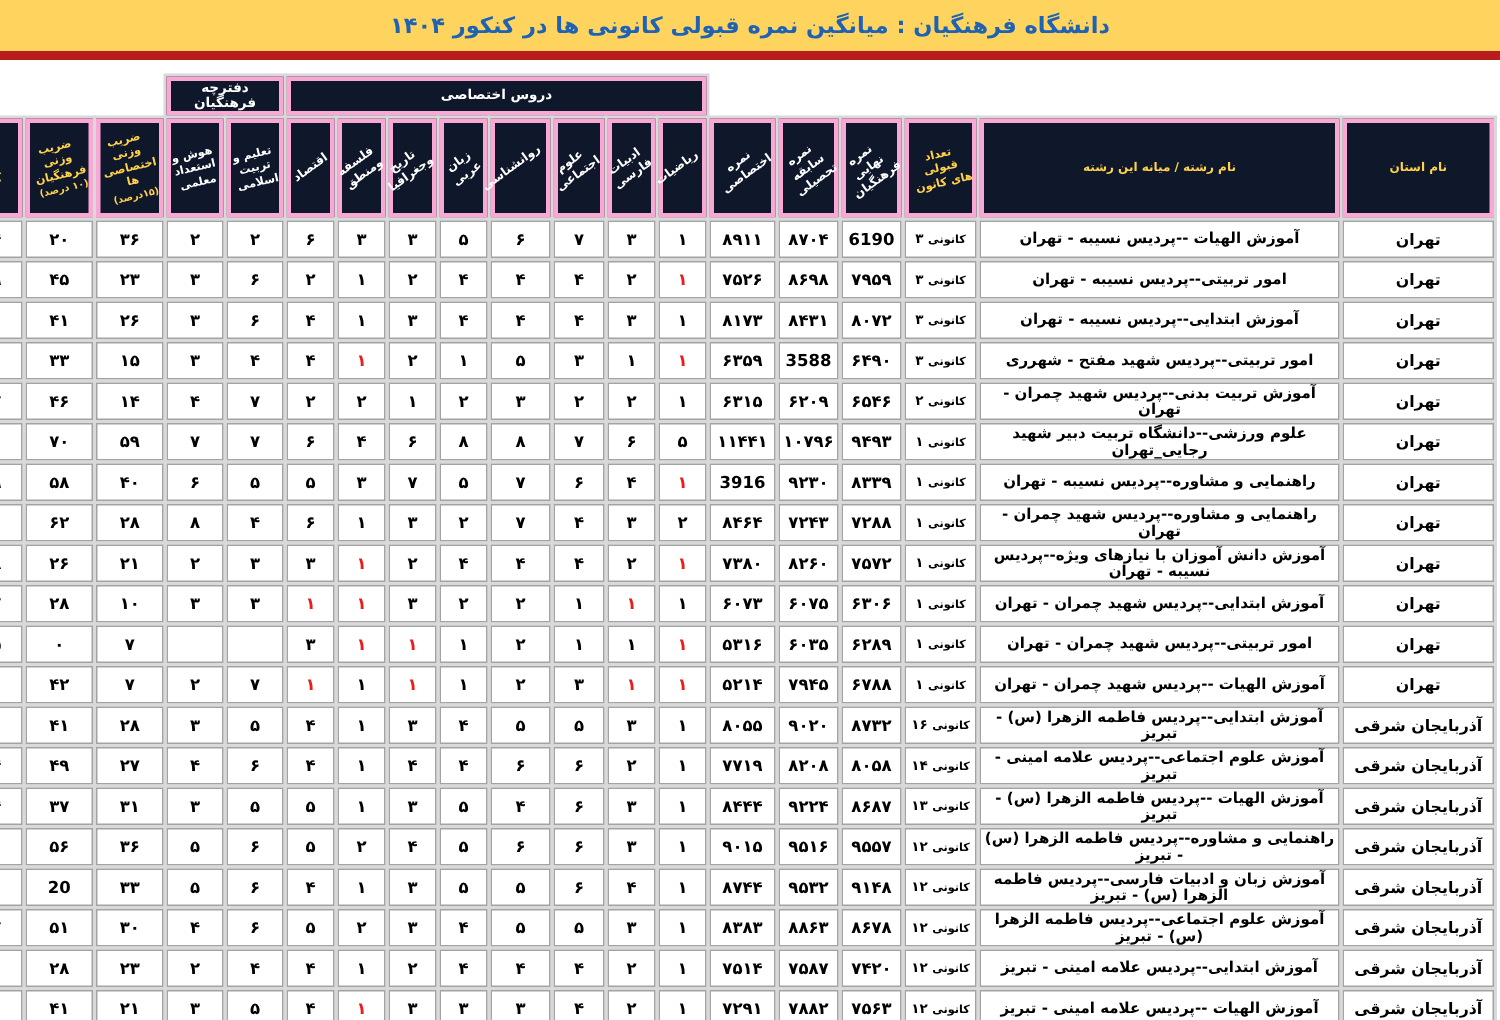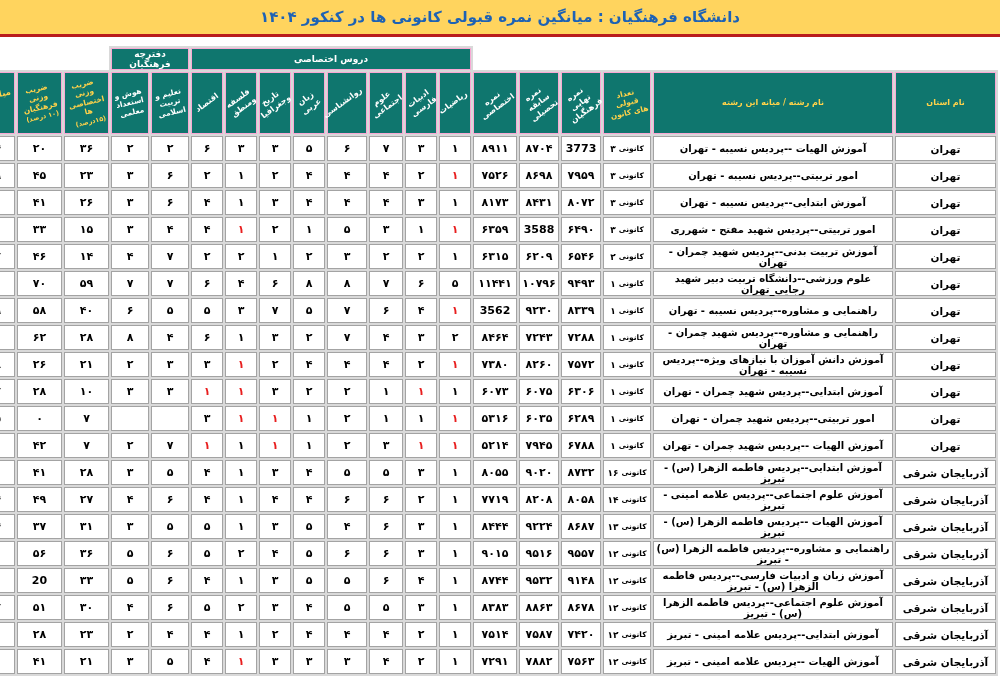--- a/index.html
+++ b/index.html
@@ -1,23 +1,23 @@
 <!DOCTYPE html>
 <html lang="fa" dir="rtl"><head>
 <meta charset="utf-8">
 <style>
   html,body{margin:0;padding:0;width:1000px;height:680px;overflow:hidden;background:#fff;
     font-family:"DejaVu Sans","Liberation Sans",sans-serif;}
-  .title-bar{height:34px;background:#ffd45e;border-bottom:3px solid #b91c1c;
+  .title-bar{height:34px;background:#ffd45e;border-bottom:6px solid #b91c1c;
     display:flex;align-items:center;justify-content:center;
     font-weight:bold;font-size:15px;color:#1d62b5;text-align:center;}
   table.grid{width:996px;margin:9px 2px 0 2px;border-collapse:separate;border-spacing:2px;table-layout:fixed;}
   th,td{padding:0;overflow:visible;}
   td, th.filled{background:#fff;border:1px solid #a3a3a3;box-shadow:0 0 0 2px #d9d9d9;}
-  thead th.filled{background:#0f766e;border:1px solid #f9a8d4;color:#fff;font-weight:bold;}
+  thead th.filled{background:#0f172a;border:3px solid #f9a8d4;color:#fff;font-weight:bold;}
   th.empty{background:transparent;border:none;box-shadow:none;}
   tr.group-row th{height:18px;font-size:9px;text-align:center;vertical-align:middle;}
   tr.head-row th{height:60px;text-align:center;vertical-align:middle;font-size:8px;line-height:1.25;}
   .hy{color:#ffd24a !important;}
   .rot{display:inline-block;transform:rotate(-36deg);white-space:pre-line;font-weight:bold;}
   .rot12{transform:rotate(-13deg);}
   .sm{font-size:7.5px;}
   .prov-h{font-size:10px;}
   .field-h{font-size:10px;}
   .taraz-h{font-size:8.5px;}
@@ -107,21 +107,21 @@
   <tbody id="tbody">
       <tr>
         <td class="c-province">تهران</td>
         <td class="c-field">آموزش الهیات --پردیس نسیبه - تهران</td>
         <td class="c-count">
           <span class="cnt">
             <span class="num">۳</span>
             <span class="word">کانونی</span>
           </span>
         </td>
-        <td class="c-final">3773</td>
+        <td class="c-final">6190</td>
         <td class="c-record">۸۷۰۴</td>
         <td class="c-special">۸۹۱۱</td>
         <td class="c-math">۱</td>
         <td class="c-lit">۳</td>
         <td class="c-social">۷</td>
         <td class="c-psych">۶</td>
         <td class="c-arabic">۵</td>
         <td class="c-history">۳</td>
         <td class="c-philo">۳</td>
         <td class="c-econ">۶</td>
@@ -265,21 +265,21 @@
         <td class="c-province">تهران</td>
         <td class="c-field">راهنمایی و مشاوره--پردیس نسیبه - تهران</td>
         <td class="c-count">
           <span class="cnt">
             <span class="num">۱</span>
             <span class="word">کانونی</span>
           </span>
         </td>
         <td class="c-final">۸۳۳۹</td>
         <td class="c-record">۹۲۳۰</td>
-        <td class="c-special">3562</td>
+        <td class="c-special">3916</td>
         <td class="c-math neg">۱</td>
         <td class="c-lit">۴</td>
         <td class="c-social">۶</td>
         <td class="c-psych">۷</td>
         <td class="c-arabic">۵</td>
         <td class="c-history">۷</td>
         <td class="c-philo">۳</td>
         <td class="c-econ">۵</td>
         <td class="c-talim">۵</td>
         <td class="c-housh">۶</td>

